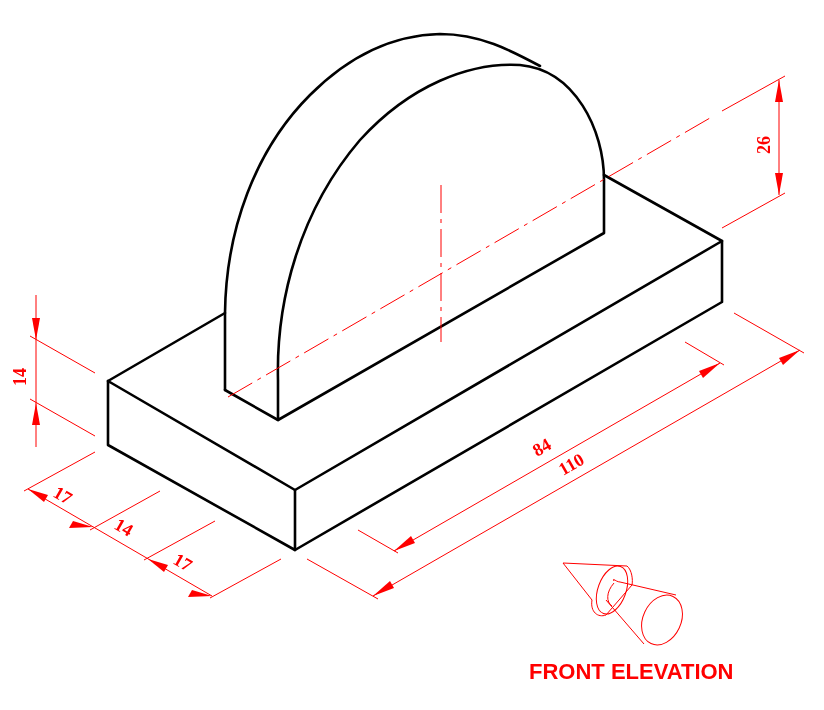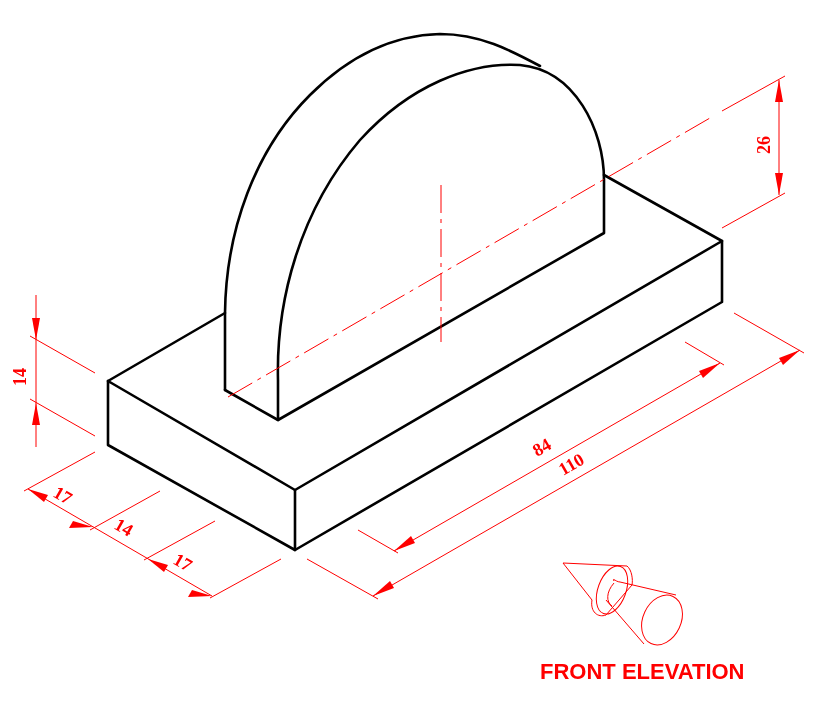--- a/index.html
+++ b/index.html
@@ -3,21 +3,21 @@
 <meta charset="utf-8">
 <style>
   html, body { margin: 0; padding: 0; background: #ffffff; }
   body { width: 824px; height: 710px; overflow: hidden; position: relative; font-family: "Liberation Sans", sans-serif; }
   #canvas { position: absolute; left: 0; top: 0; }
   .obj { stroke: #000000; stroke-width: 2.6; fill: none; stroke-linejoin: round; stroke-linecap: round; }
   .dim { stroke: #ff0000; stroke-width: 1; fill: none; }
   .center { stroke: #ff0000; stroke-width: 1; fill: none; stroke-dasharray: 28 6 4 6; }
   .arrow { fill: #ff0000; stroke: none; }
   .dimtext { fill: #ff0000; font-family: "Liberation Serif", serif; font-size: 18px; font-weight: bold; }
-  .caption { position: absolute; left: 540px; top: 659px; color: #ff0000; font-family: "Liberation Sans", sans-serif; font-weight: bold; font-size: 22px; letter-spacing: 0px; text-align: right; }
+  .caption { position: absolute; left: 529px; top: 659px; color: #ff0000; font-family: "Liberation Sans", sans-serif; font-weight: bold; font-size: 22px; letter-spacing: 0px; text-align: right; }
 </style>
 </head>
 <body>
 
 <svg id="canvas" width="824" height="710" viewBox="0 0 824 710">
 
   <g>
 
     <polyline class="obj" points="108,381 108,445 295,550 295,490 108,381"></polyline>
 

